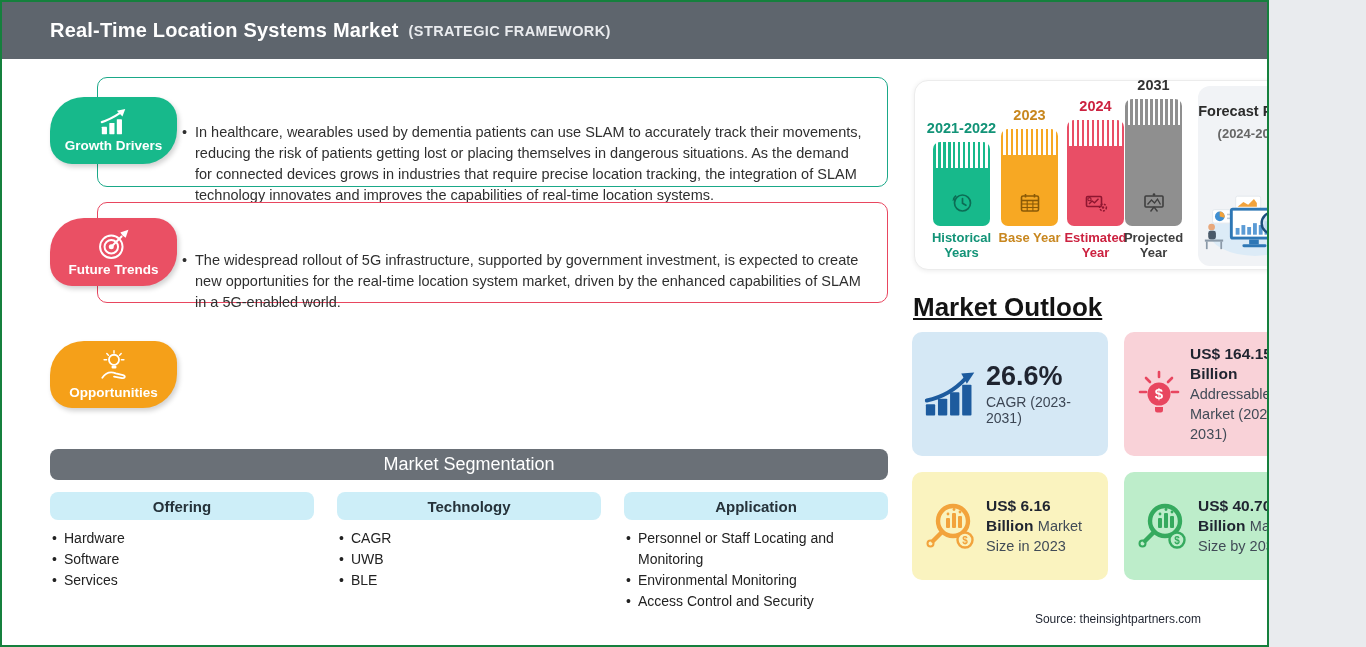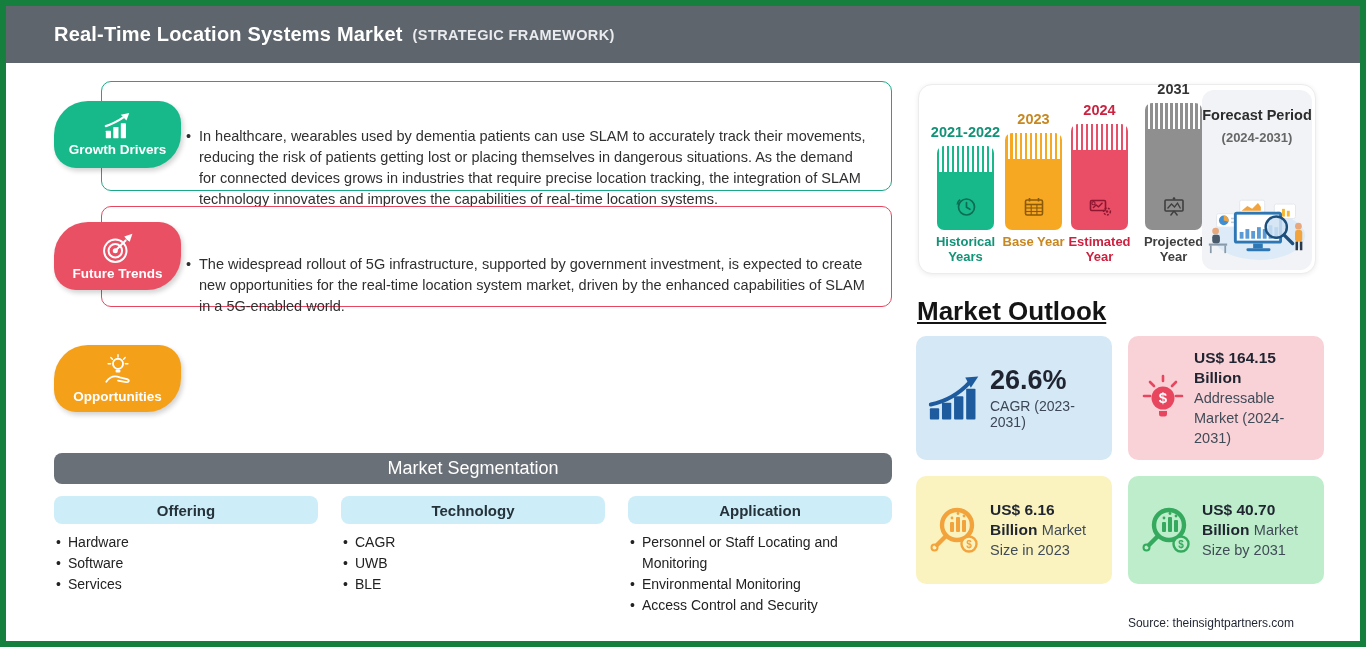--- a/index.html
+++ b/index.html
@@ -1,18 +1,18 @@
 <!DOCTYPE html>
 <html><head>
 <meta charset="utf-8">
 <style>
   * { margin:0; padding:0; box-sizing:border-box; }
   body { font-family:"Liberation Sans", sans-serif; background:#e9ebee; }
-  .page { position:relative; width:1366px; height:647px; background:#fff;
-          border:6px solid #15803d; overflow:hidden; }
+  .page { position:relative; width:1269px; height:647px; background:#fff;
+          border:2px solid #15803d; overflow:hidden; }
 
   
   .header { position:absolute; left:0; top:0; width:100%; height:57px;
             background:#5e656d; display:flex; align-items:center; padding-left:48px; }
   .title { color:#fff; font-size:20px; font-weight:bold; letter-spacing:.2px; }
   .subtitle { color:#e9ebee; font-size:14.5px; font-weight:600; margin-left:10px; letter-spacing:.4px; }
   .logo { position:absolute; right:54px; top:9px; color:#fff; }
   .logo-row { position:relative; display:flex; align-items:flex-end; }
   .logo-the { writing-mode:vertical-rl; transform:rotate(180deg); font-size:9px; font-weight:bold;
               letter-spacing:1px; margin-right:2px; line-height:1; padding-bottom:2px; }
@@ -60,21 +60,21 @@
   .tl-bar .stripes { height:26px; border-radius:7px 7px 0 0; }
   .tl-bar .solid { flex:1; border-radius:0 0 7px 7px; position:relative; }
   .tl-bar .bar-icon { position:absolute; bottom:10px; left:50%; transform:translateX(-50%); }
   .tl-year { position:absolute; top:-22px; left:50%; transform:translateX(-50%); white-space:nowrap;
              font-size:14.5px; font-weight:bold; }
   .tl-cap { position:absolute; top:100%; left:50%; transform:translateX(-50%); width:86px;
             margin-top:4px; text-align:center; font-size:13px; font-weight:bold; line-height:15px; }
   .tb1 { left:18px;  height:84px; }  .tb1 .stripes { background:repeating-linear-gradient(90deg,#17b98b 0 2.5px,#fff 2.5px 5px);} .tb1 .solid{background:#17b98b;} .tb1 .tl-year{color:#129377;} .tb1 .tl-cap{color:#129377;}
   .tb2 { left:86px;  height:97px; }  .tb2 .stripes { background:repeating-linear-gradient(90deg,#f7a823 0 2.5px,#fff 2.5px 5px);} .tb2 .solid{background:#f7a823;} .tb2 .tl-year{color:#c8871f;} .tb2 .tl-cap{color:#c8871f;}
   .tb3 { left:152px; height:106px; } .tb3 .stripes { background:repeating-linear-gradient(90deg,#e94e66 0 2.5px,#fff 2.5px 5px);} .tb3 .solid{background:#e94e66;} .tb3 .tl-year{color:#cc2240;} .tb3 .tl-cap{color:#cc2240;}
-  .tb4 { left:226px; height:127px; } .tb4 .stripes { background:repeating-linear-gradient(90deg,#8f8f8f 0 2.5px,#fff 2.5px 5px);} .tb4 .solid{background:#8f8f8f;} .tb4 .tl-year{color:#333;} .tb4 .tl-cap{color:#3f3f3f;}
+  .tb4 { left:210px; height:127px; } .tb4 .stripes { background:repeating-linear-gradient(90deg,#8f8f8f 0 2.5px,#fff 2.5px 5px);} .tb4 .solid{background:#8f8f8f;} .tb4 .tl-year{color:#333;} .tb4 .tl-cap{color:#3f3f3f;}
 
   .forecast { position:absolute; left:283px; top:5px; width:110px; height:180px; background:#f1f3f6;
               border-radius:12px; text-align:center; }
   .forecast-title { margin-top:16px; font-size:14.5px; font-weight:bold; color:#2c2c2c; line-height:18px; }
   .forecast-range { margin-top:6px; font-size:13px; font-weight:bold; color:#666; }
   .forecast-illo { position:absolute; bottom:6px; left:3px; }
 
   
   .mo-title { position:absolute; left:911px; top:290px; font-size:26px; font-weight:bold; color:#141414;text-decoration:underline; }
   .mo-card { position:absolute; border-radius:10px; display:flex; align-items:center; }

